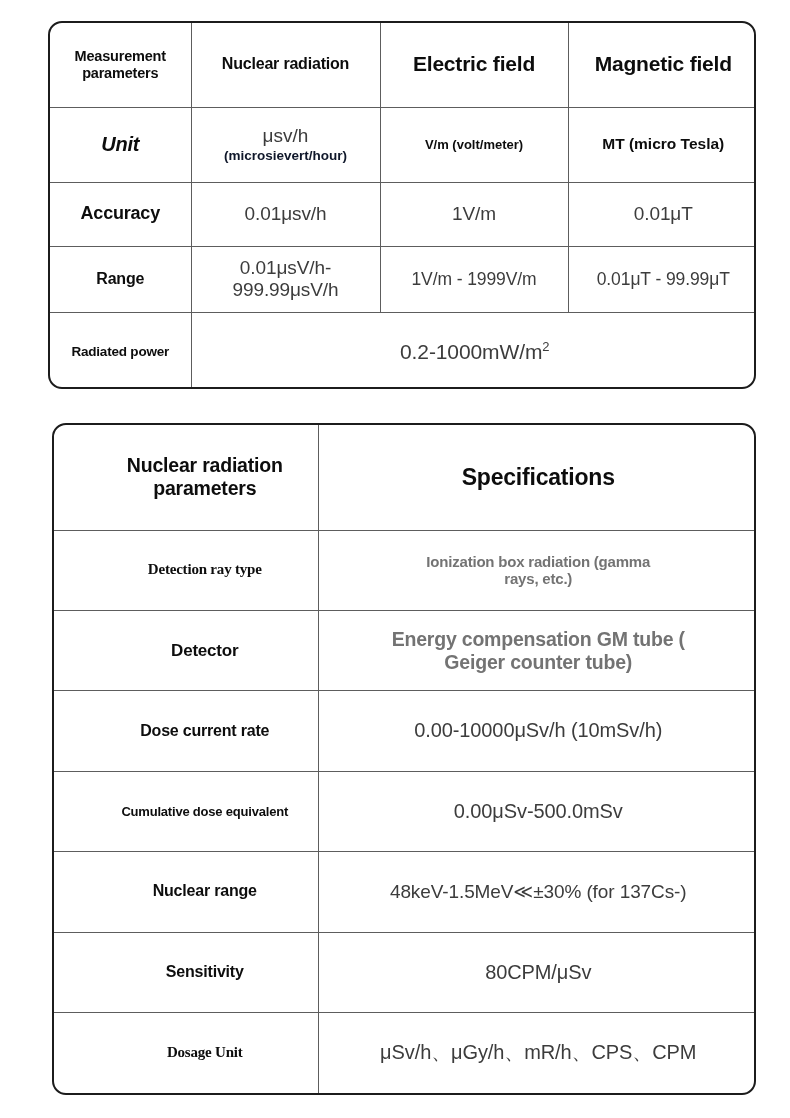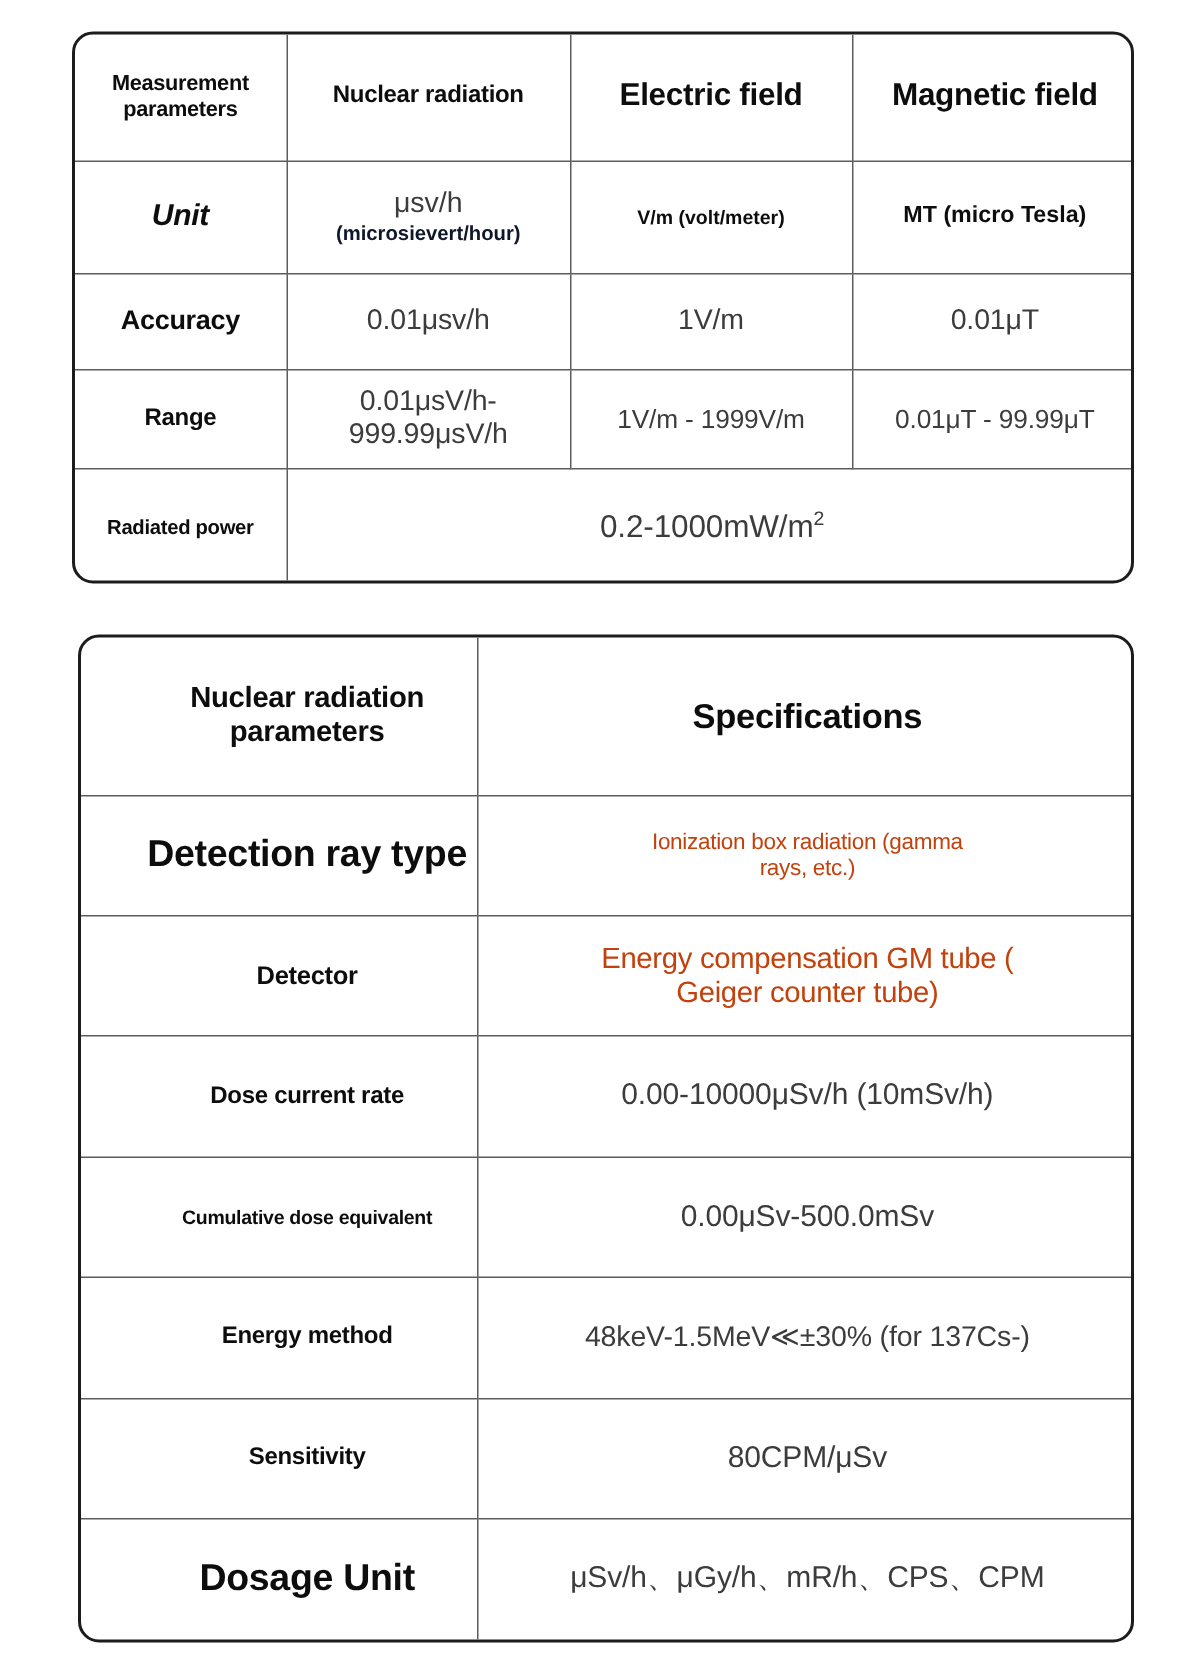--- a/index.html
+++ b/index.html
@@ -59,22 +59,22 @@
     letter-spacing: -0.2px;
   }
   
   .val {
     font-weight: normal;
     color: #3c3c3c;
     letter-spacing: -0.1px;
   }
   
   .val-b {
-    font-weight: normal;
-    color: #c2410c;
+    font-weight: bold;
+    color: #737373;
     letter-spacing: -0.2px;
     margin-left: 25px;
   }
 
   
   #table-measurement { left: 48px; top: 21px; width: 708px; height: 368px; }
   #table-measurement .c0 { width: 141px; }
   #table-measurement .c1 { width: 189px; }
   #table-measurement .c2 { width: 188px; text-align: center; }
   #table-measurement .c3 { width: 190px; }
@@ -109,21 +109,21 @@
   #table-nuclear { left: 52px; top: 423px; width: 704px; height: 672px; }
   #table-nuclear .n0 { width: 264px; padding-left: 42px; }
   #table-nuclear .n1 { width: 440px; }
 
   #table-nuclear .n-head td { height: 94px; }
   #table-nuclear .n-row td  { height: 72px; }
 
   .t2-head-l { font-size: 19.5px; }
   .t2-head-r { font-size: 23px; }
 
-  .t2-l-18 { font-size: 25px; }
+  .t2-l-18 { font-size: 15px; font-family: Liberation Serif, serif; }
   .t2-l-17 { font-size: 17px; }
   .t2-l-16 { font-size: 16px; }
   .t2-l-13 { font-size: 13px; }
 
   .t2-v-15b { font-size: 15px; }
   .t2-v-19b { font-size: 19.5px; }
   .t2-v-20  { font-size: 20px; }
   .t2-v-19  { font-size: 19px; }
   .t2-v-14b { font-size: 14.5px; }
 </style>
@@ -207,21 +207,21 @@
         <td class="n0 lbl t2-l-16">Dose current rate</td>
         <td class="n1 val t2-v-20">0.00-10000μSv/h (10mSv/h)</td>
       </tr>
 
       <tr class="n-row">
         <td class="n0 lbl t2-l-13">Cumulative dose equivalent</td>
         <td class="n1 val t2-v-20">0.00μSv-500.0mSv</td>
       </tr>
 
       <tr class="n-row">
-        <td class="n0 lbl t2-l-16">Energy method</td>
+        <td class="n0 lbl t2-l-16">Nuclear range</td>
         <td class="n1 val t2-v-19">48keV-1.5MeV≪±30% (for 137Cs-)</td>
       </tr>
 
       <tr class="n-row">
         <td class="n0 lbl t2-l-16">Sensitivity</td>
         <td class="n1 val t2-v-20">80CPM/μSv</td>
       </tr>
 
       <tr class="n-row">
         <td class="n0 lbl t2-l-18">Dosage Unit</td>

